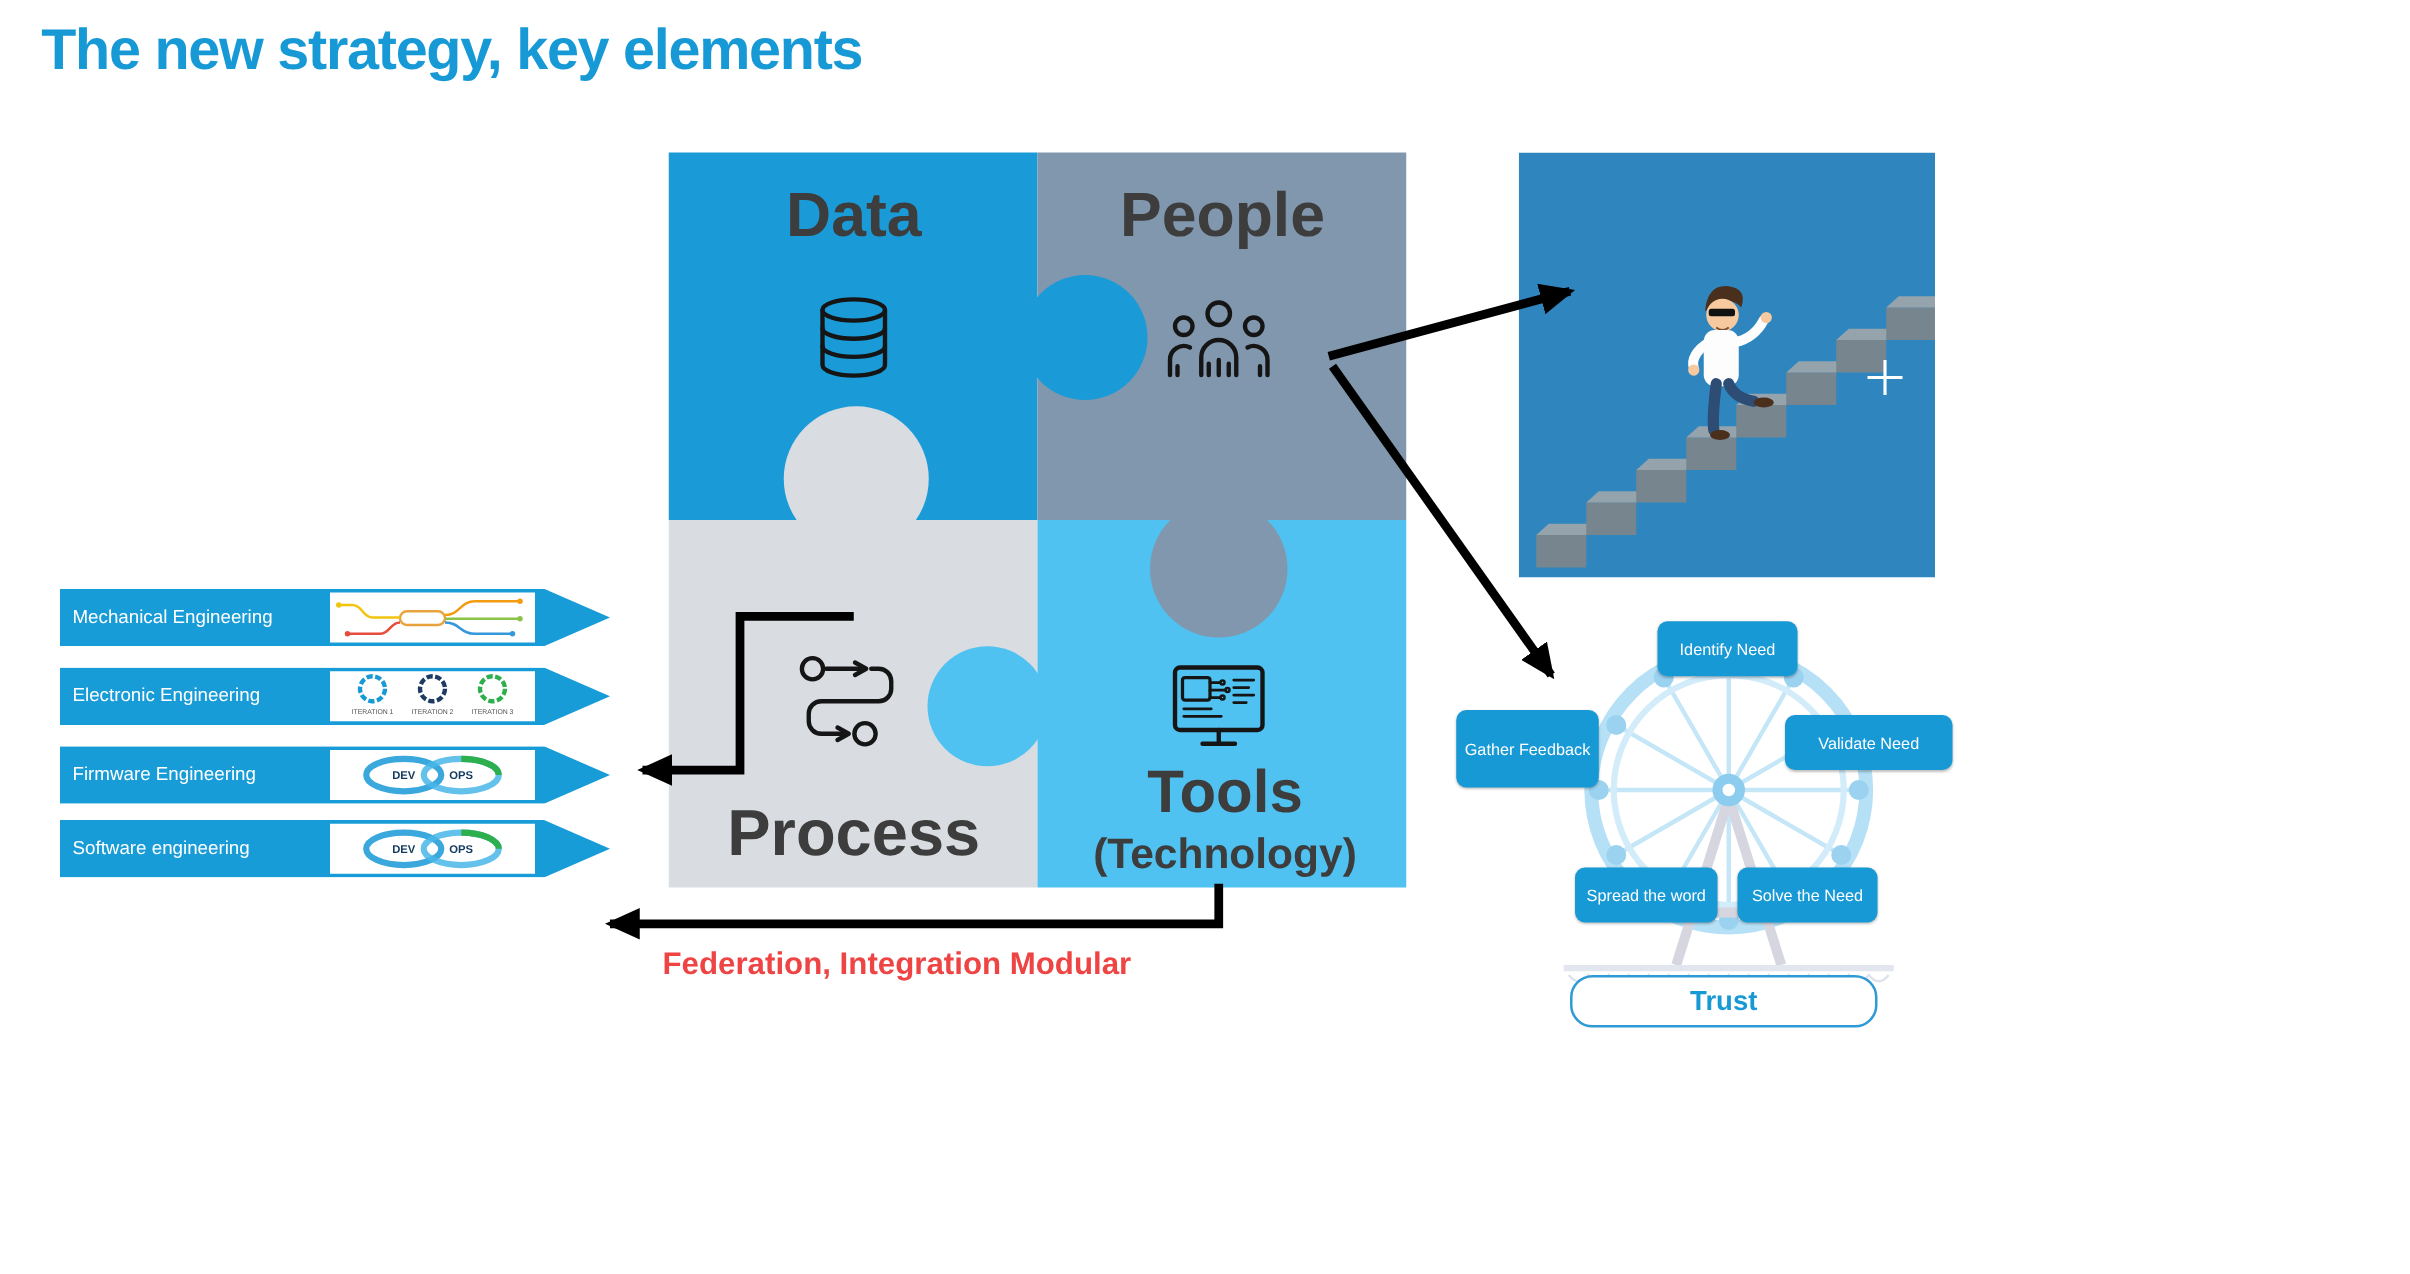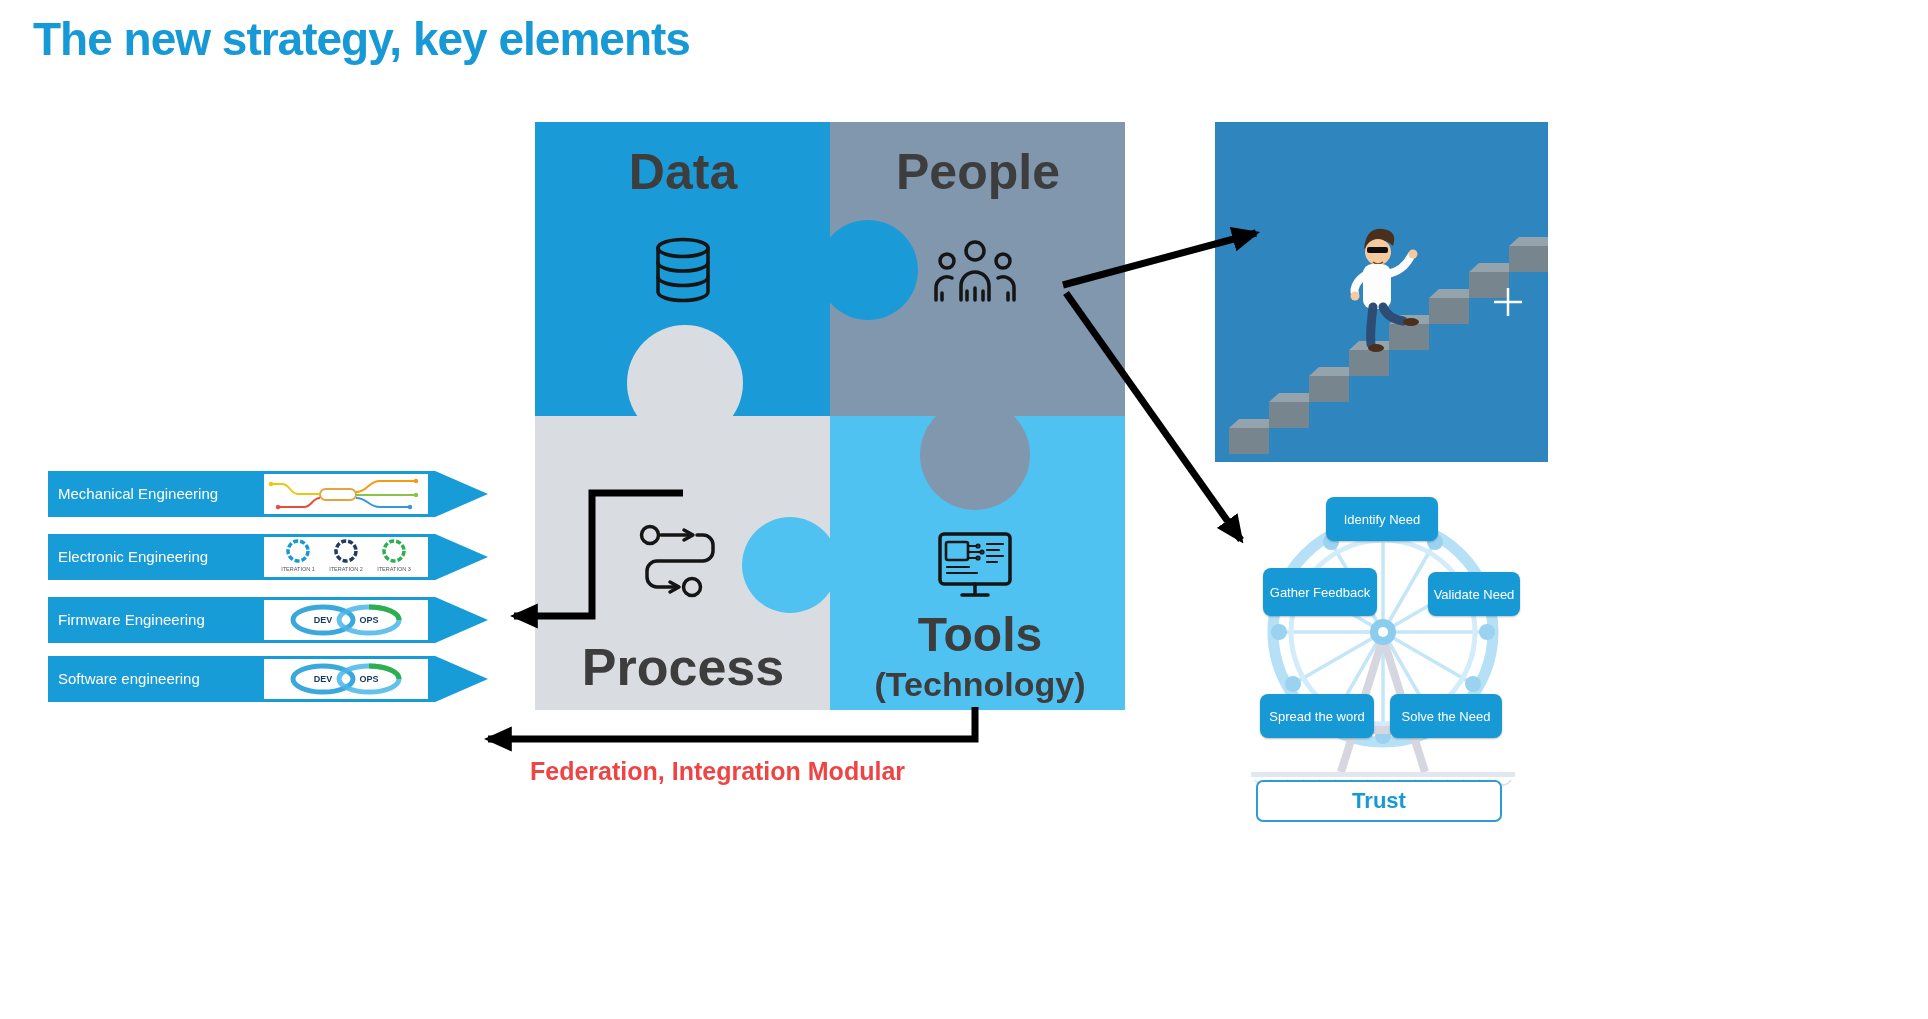--- a/index.html
+++ b/index.html
@@ -43,26 +43,26 @@
           display:flex;align-items:center;justify-content:center;}
   .minibox svg{display:block;}
 
   
   .stairs-panel{position:absolute;left:1215px;top:122px;width:333px;height:340px;}
   .ferris-panel{position:absolute;left:1215px;top:480px;width:335px;height:350px;background:#fff;}
   .fw-label{position:absolute;background:#1799d6;color:#fff;font-size:13px;border-radius:8px;
           display:flex;align-items:center;justify-content:center;text-align:center;
           box-shadow:0 1px 2px rgba(0,0,0,.25);padding:2px 4px;box-sizing:border-box;}
   .fw-identify{left:1326px;top:497px;width:112px;height:44px;}
-  .fw-validate{left:1428px;top:572px;width:92px;height:44px;}
-  .fw-gather{left:1263px;top:568px;width:114px;height:48px;}
+  .fw-validate{left:1428px;top:572px;width:134px;height:44px;}
+  .fw-gather{left:1165px;top:568px;width:114px;height:62px;}
   .fw-solve{left:1390px;top:694px;width:112px;height:44px;}
   .fw-spread{left:1260px;top:694px;width:114px;height:44px;}
   .trust-box{position:absolute;left:1256px;top:780px;width:246px;height:42px;background:#fff;
-          border:2px solid #2e9bd6;border-radius:7px;display:flex;align-items:center;justify-content:center;
+          border:2px solid #2e9bd6;border-radius:18px;display:flex;align-items:center;justify-content:center;
           color:#1799d6;font-size:22px;font-weight:bold;box-sizing:border-box;}
 
   
   .arrows{position:absolute;left:0;top:0;width:1928px;height:1019px;pointer-events:none;}
   .caption{position:absolute;left:530px;top:757px;font-size:25px;font-weight:bold;color:#ef4444;}
 </style>
 </head>
 <body>
 
 <div class="slide">

